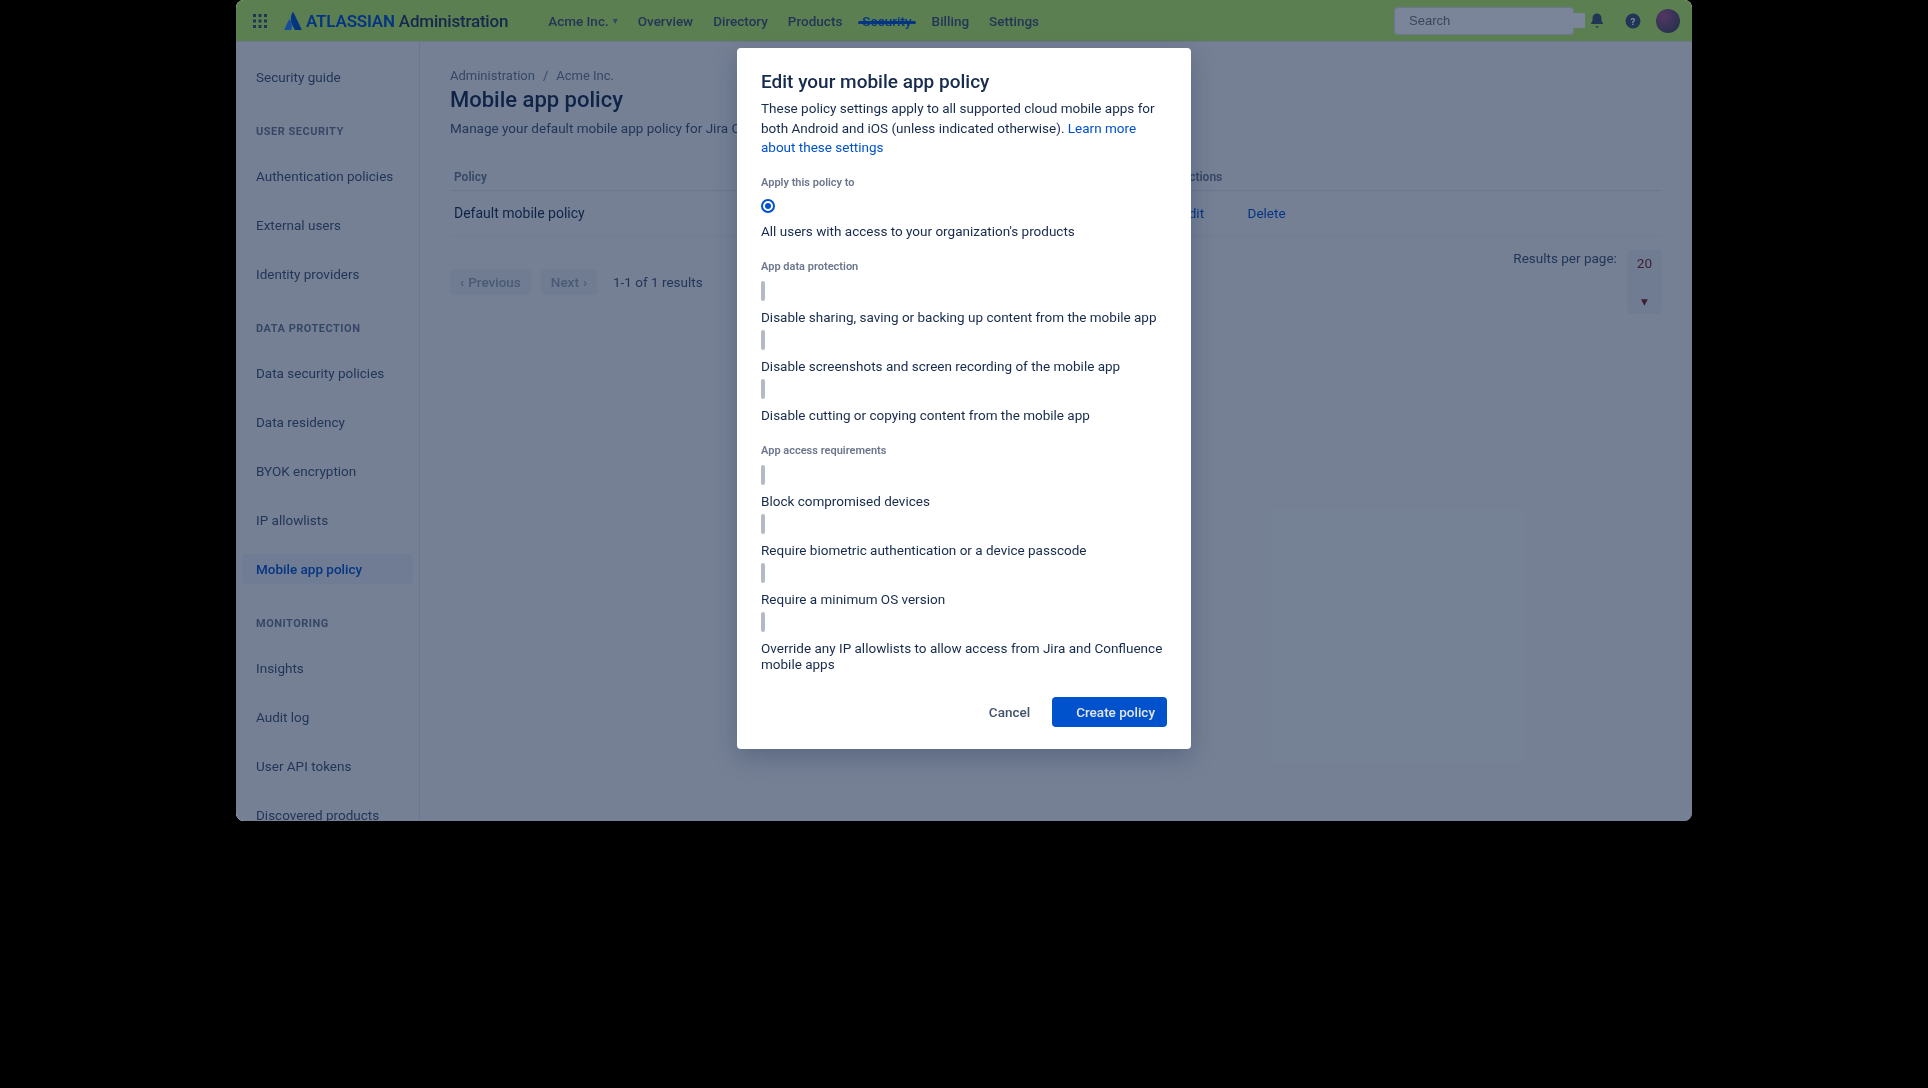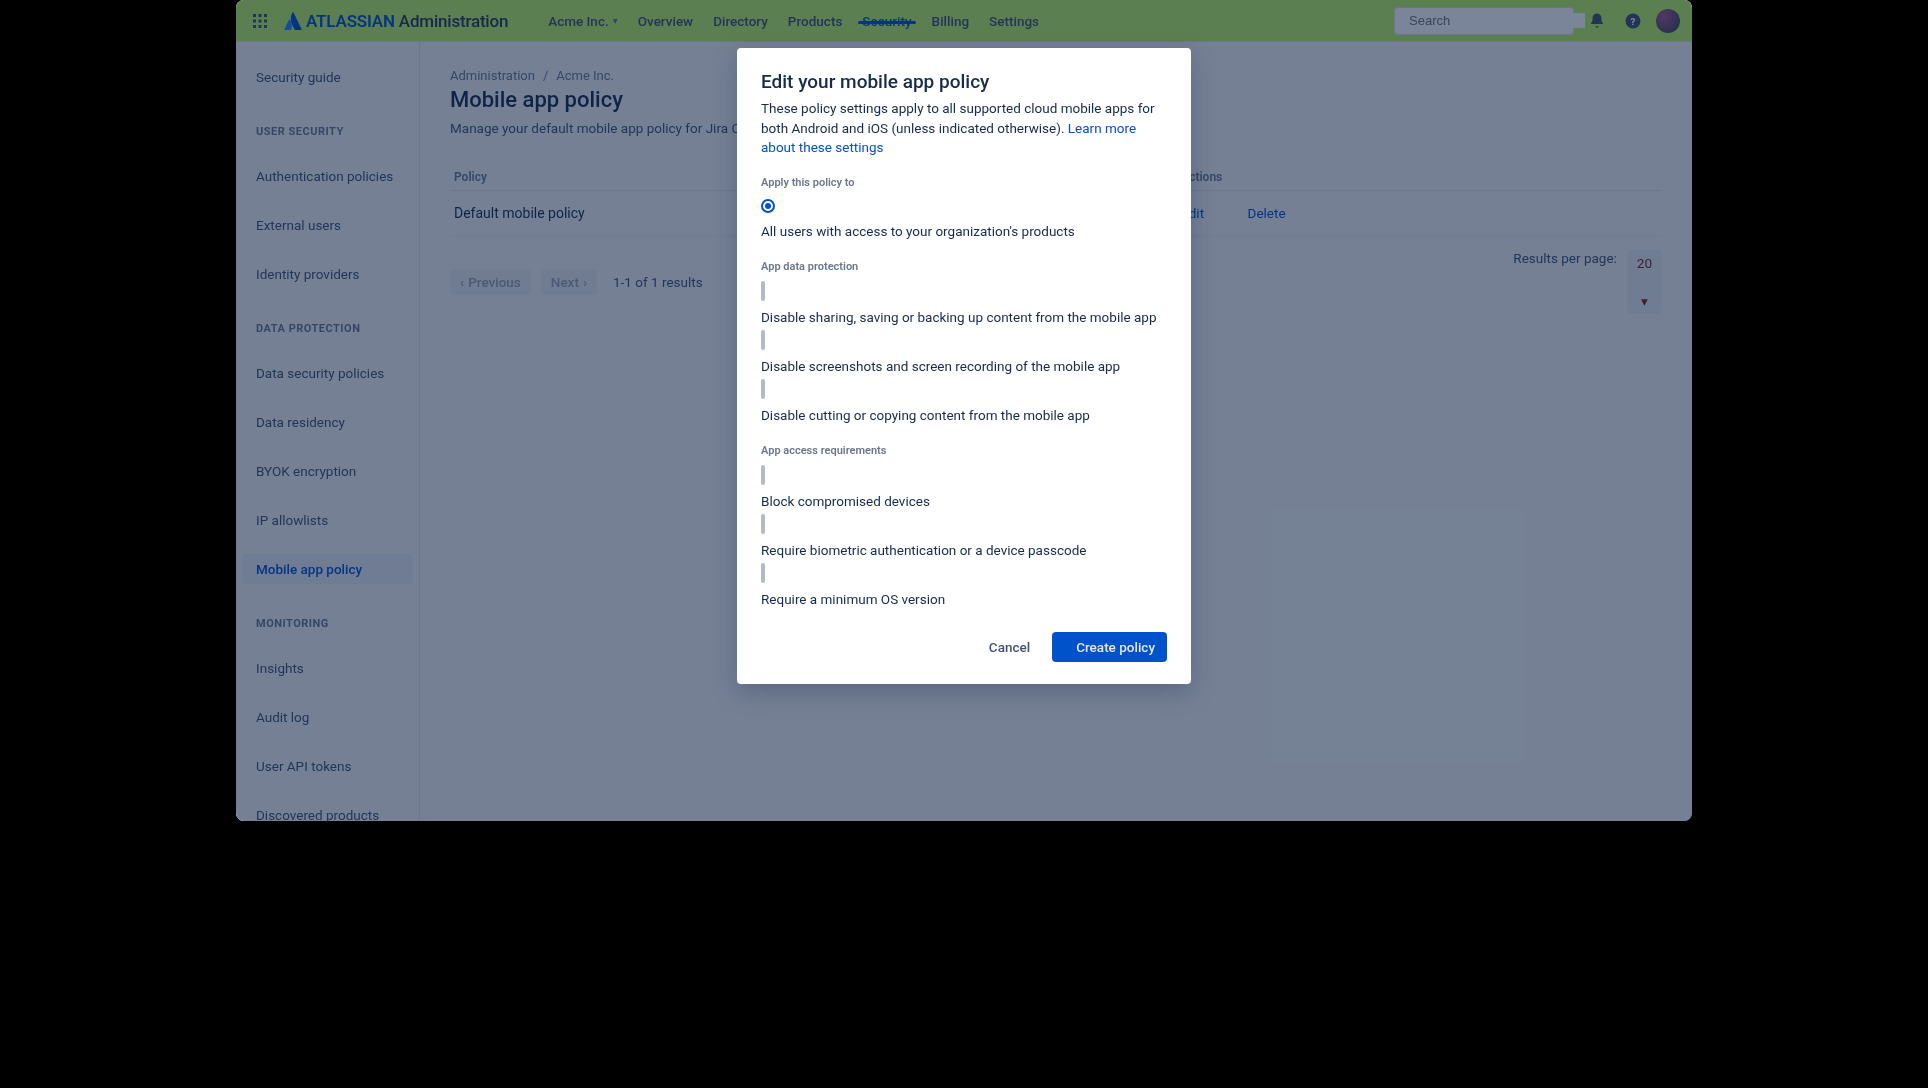--- a/index.html
+++ b/index.html
@@ -361,20 +361,24 @@
         <span>Block compromised devices</span>
       </label>
       <label class="check-row">
         <span class="ctrl"><span class="checkbox"></span></span>
         <span>Require biometric authentication or a device passcode</span>
       </label>
       <label class="check-row">
         <span class="ctrl"><span class="checkbox"></span></span>
         <span>Require a minimum OS version</span>
       </label>
+      <label class="check-row">
+        <span class="ctrl"><span class="checkbox"></span></span>
+        <span>Override any IP allowlists to allow access from Jira and Confluence mobile apps</span>
+      </label>
 
       <div class="modal-footer">
         <div class="btn btn-secondary">Cancel</div>
         <div class="btn btn-primary">Create policy</div>
       </div>
     </div>
   </div>
 </div>
 
 </body></html>

